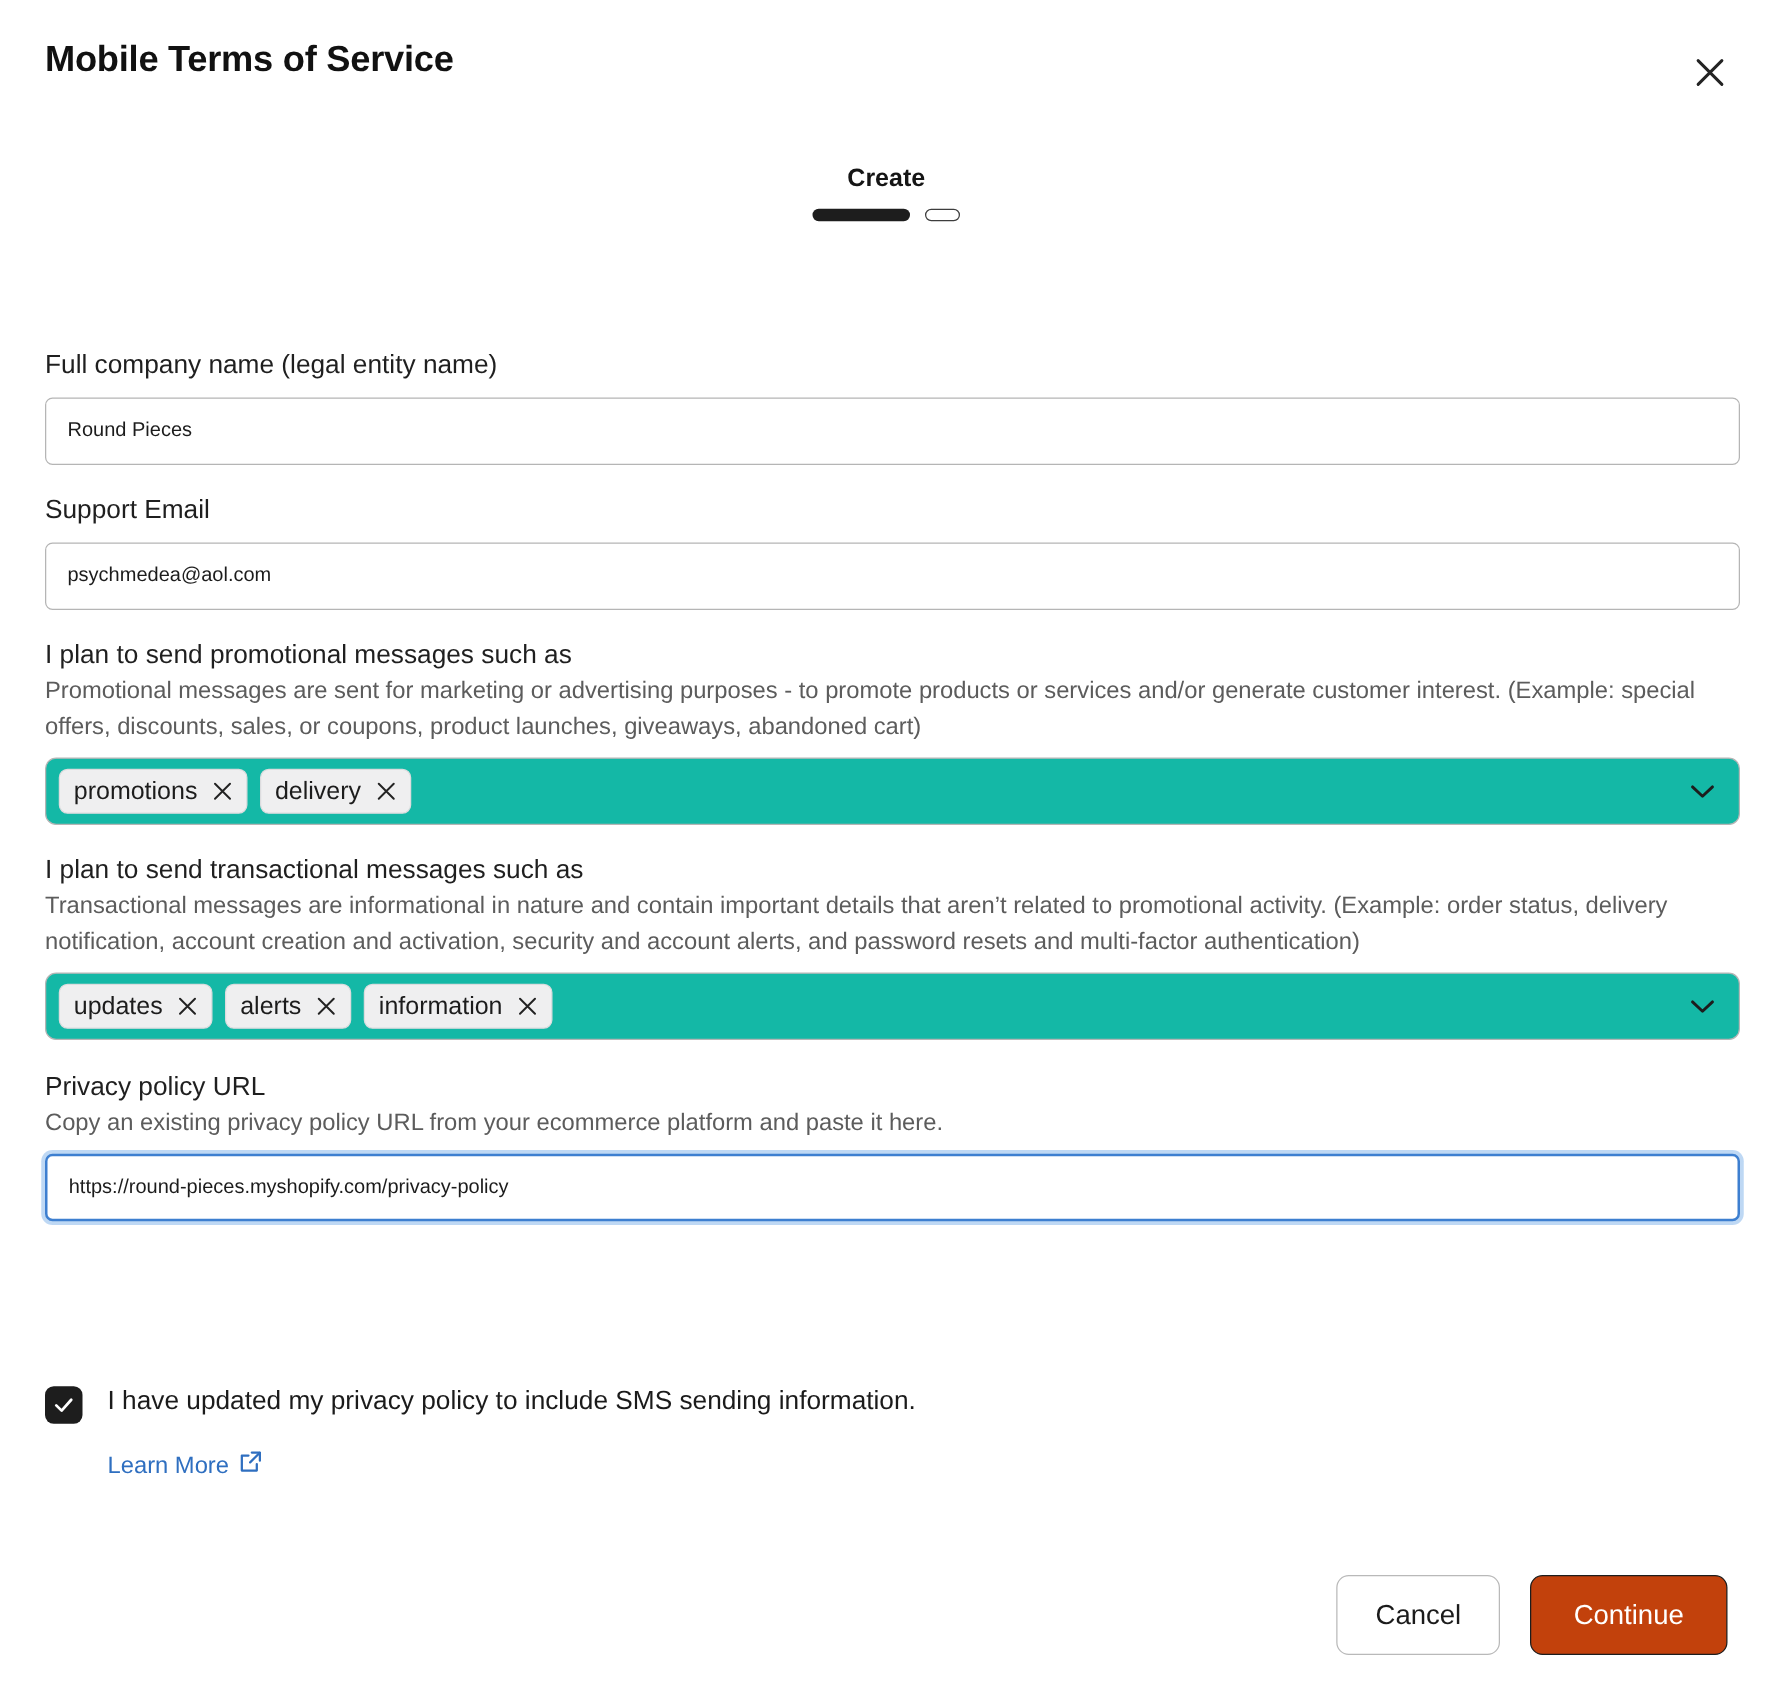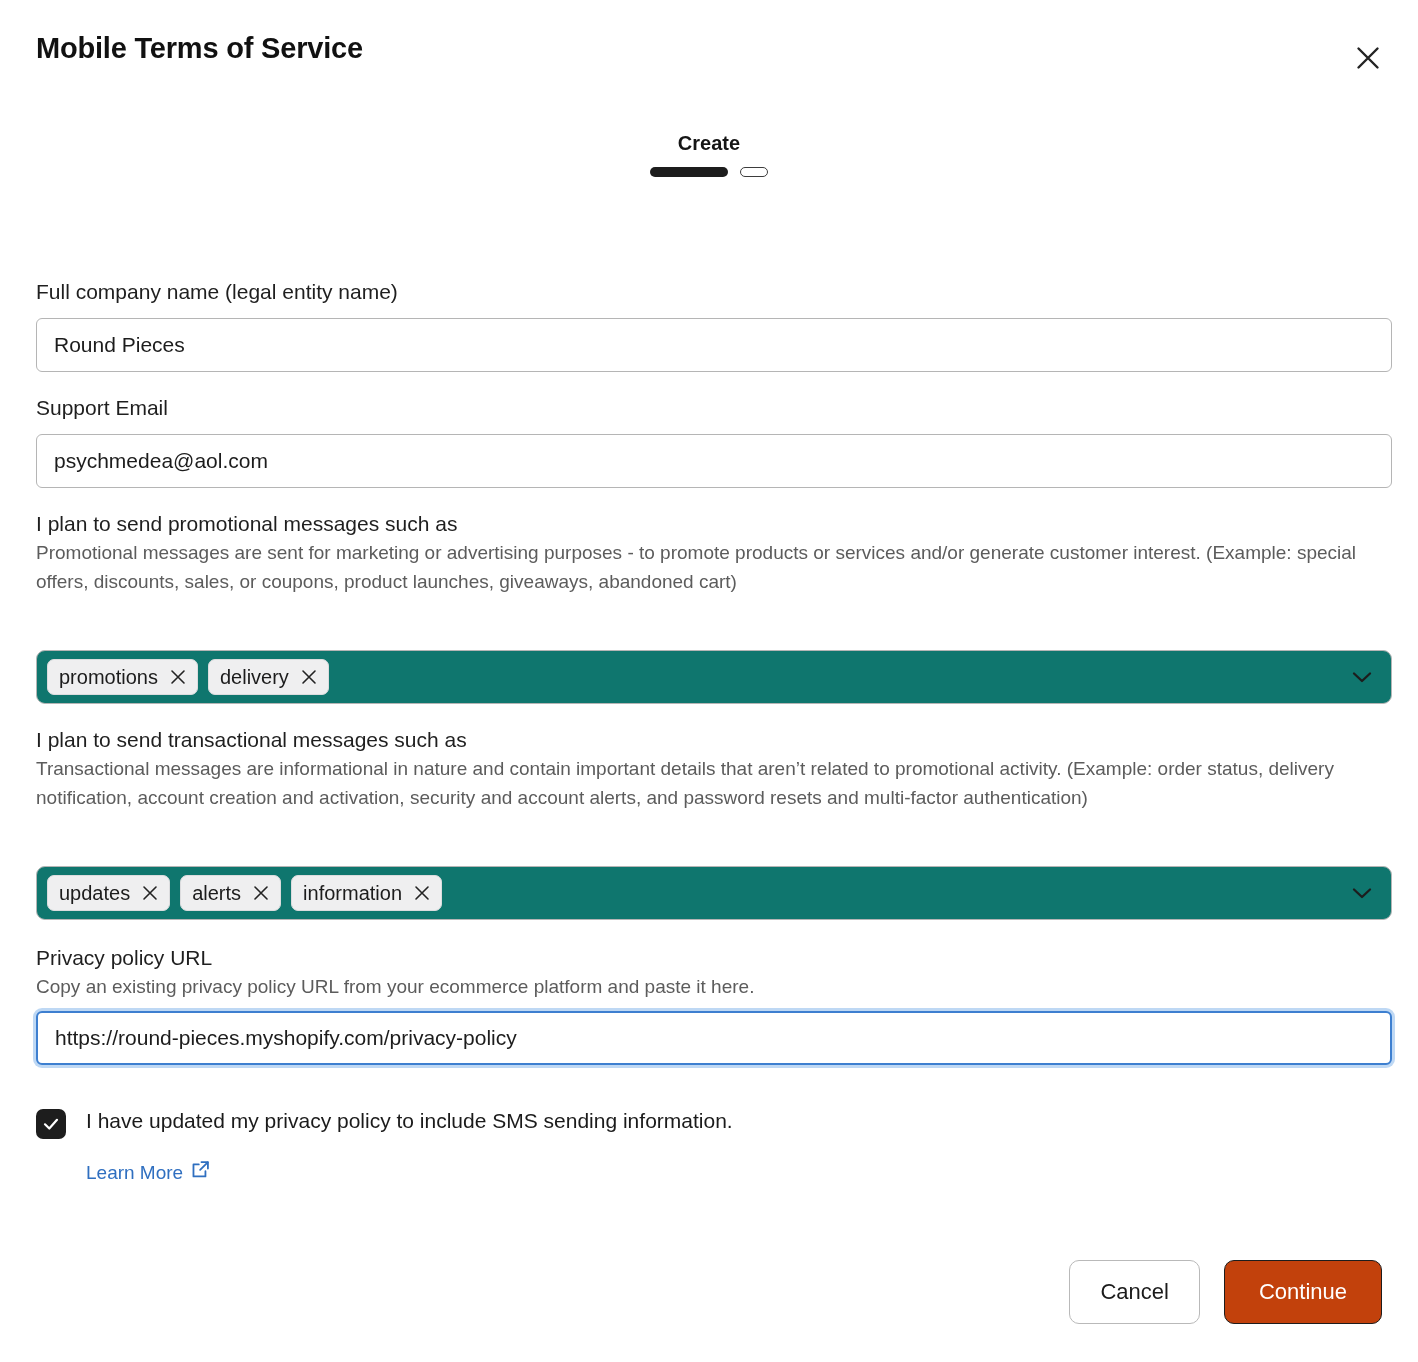--- a/index.html
+++ b/index.html
@@ -116,44 +116,43 @@
   }
   .text-input {
     box-sizing: border-box;
     display: block;
     width: 1356px;
     height: 54px;
     border: 1px solid #b5b5b5;
     border-radius: 6px;
     background: #ffffff;
     font-family: "Liberation Sans", sans-serif;
-    font-size: 21px;
+    font-size: 16px;
     color: #1c1c1c;
     padding: 0 17px;
     outline: none;
   }
   .text-input.focused {
     border: 2px solid #3d7fd0;
     box-shadow: 0 0 0 3px rgba(110,168,231,0.45);
   }
 
   
   .tag-select {
     box-sizing: border-box;
     position: relative;
     width: 1356px;
     min-height: 54px;
     border: 1px solid #b5b5b5;
     border-radius: 9px;
-    background: #0f766e;
+    background: #14b8a6;
     display: flex;
     align-items: center;
     padding: 0 68px 0 10px;
     cursor: pointer;
-    margin-top: 44px;
   }
   .chips {
     display: flex;
     align-items: center;
     gap: 10px;
     flex-wrap: wrap;
   }
   .chip {
     display: inline-flex;
     align-items: center;

